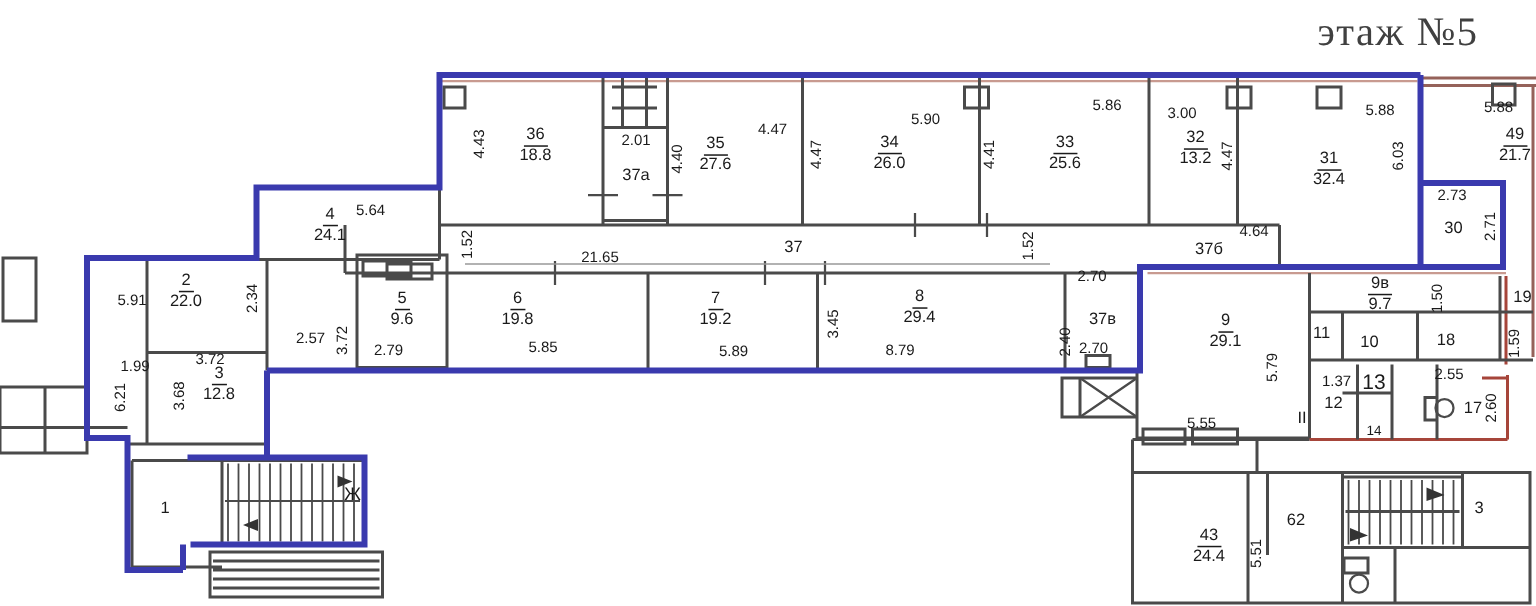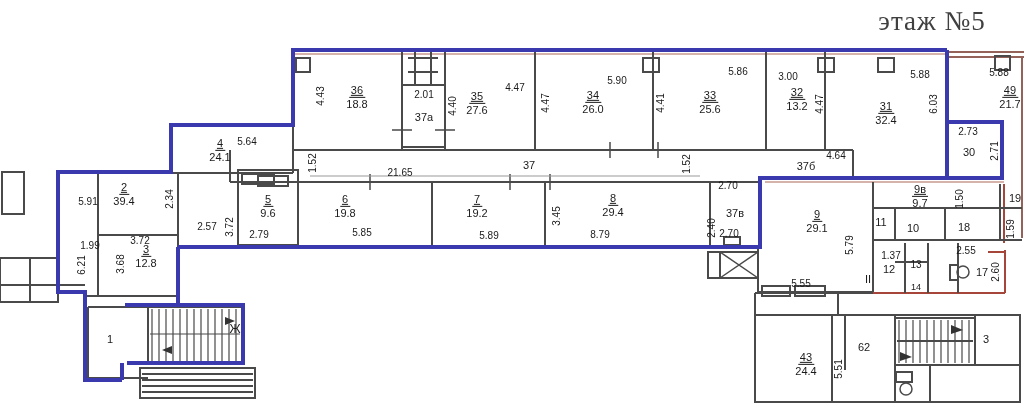--- a/index.html
+++ b/index.html
@@ -16,21 +16,21 @@
   .wm{
     position:absolute;left:100px;top:138px;font-size:95px;font-weight:bold;
     letter-spacing:9px;color:rgba(90,90,90,0.13);white-space:nowrap;
     pointer-events:none;user-select:none;
   }
   .fr{
     position:absolute;transform:translate(-50%,-50%);display:flex;
     flex-direction:column;align-items:center;line-height:1.15;
     font-size:11px;white-space:nowrap;
   }
-  .fr .num{border-bottom:1px solid #1a1a1a;padding:0 2px;text-decoration:underline;}
+  .fr .num{border-bottom:1px solid #1a1a1a;padding:0 2px;}
   .lbl{
     position:absolute;transform:translate(-50%,-50%);font-size:11px;
     white-space:nowrap;
   }
   .dim{
     position:absolute;transform:translate(-50%,-50%);font-size:10px;
     white-space:nowrap;
   }
   .dim.rot,.lbl.rot{transform:translate(-50%,-50%) rotate(-90deg);}
 </style>
@@ -128,21 +128,21 @@
   <div class="fr" style="left:1010px;top:97px">
       <span class="num">49</span>
       <span>21.7</span>
     </div>
   <div class="fr" style="left:220px;top:150px">
       <span class="num">4</span>
       <span>24.1</span>
     </div>
   <div class="fr" style="left:124px;top:194px">
       <span class="num">2</span>
-      <span>39.4</span>
+      <span>22.0</span>
     </div>
   <div class="fr" style="left:146px;top:256px">
       <span class="num">3</span>
       <span>12.8</span>
     </div>
   <div class="fr" style="left:268px;top:206px">
       <span class="num">5</span>
       <span>9.6</span>
     </div>
   <div class="fr" style="left:345px;top:206px">
@@ -171,21 +171,21 @@
     </div>
 
   <div class="lbl" style="left:529px;top:165px">37</div>
   <div class="lbl" style="left:424px;top:117px">37а</div>
   <div class="lbl" style="left:806px;top:166px">37б</div>
   <div class="lbl" style="left:735px;top:213px">37в</div>
   <div class="lbl" style="left:110px;top:339px">1</div>
   <div class="lbl" style="left:913px;top:228px">10</div>
   <div class="lbl" style="left:881px;top:222px">11</div>
   <div class="lbl" style="left:889px;top:269px">12</div>
-  <div class="lbl" style="left:916px;top:264px;font-size:10px">13</div>
+  <div class="lbl" style="left:916px;top:254px;font-size:14px">13</div>
   <div class="lbl" style="left:916px;top:287px;font-size:9px">14</div>
   <div class="lbl" style="left:982px;top:272px">17</div>
   <div class="lbl" style="left:964px;top:227px">18</div>
   <div class="lbl" style="left:1015px;top:198px">19</div>
   <div class="lbl" style="left:969px;top:152px">30</div>
   <div class="lbl" style="left:864px;top:347px">62</div>
   <div class="lbl" style="left:986px;top:339px">3</div>
   <div class="lbl" style="left:235px;top:329px;font-size:12px">Ж</div>
   <div class="lbl" style="left:868px;top:279px">II</div>
 

